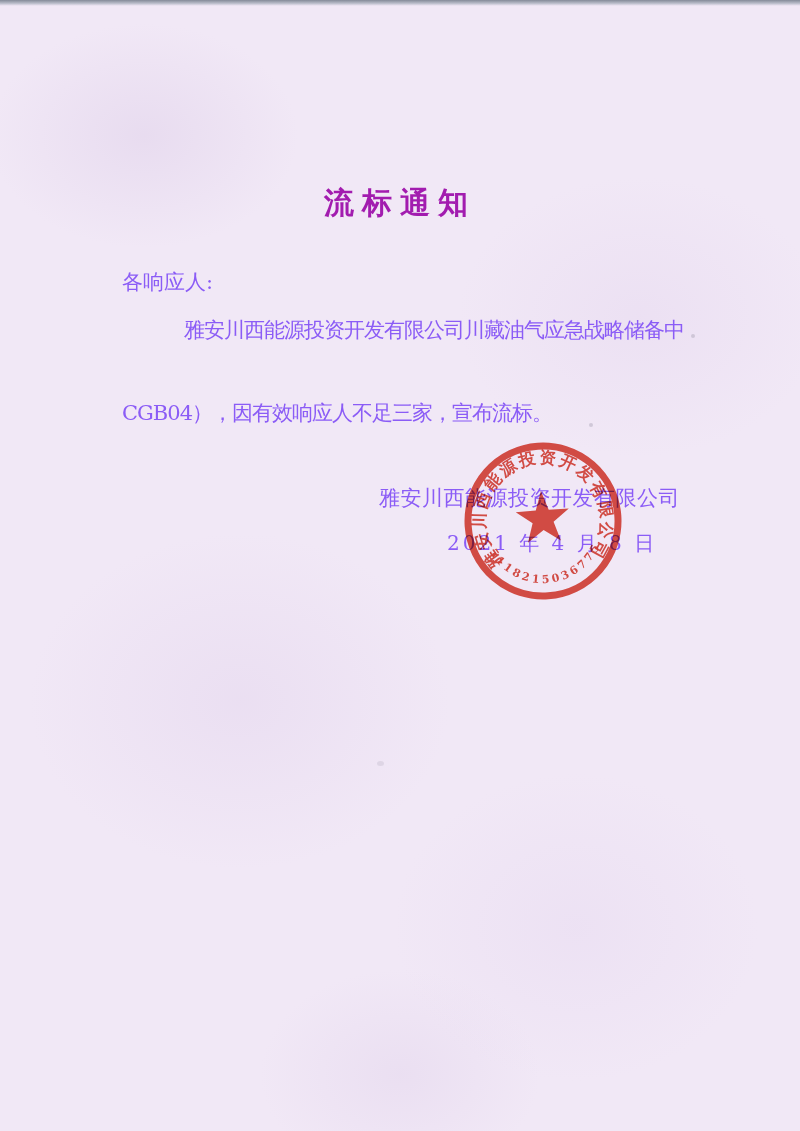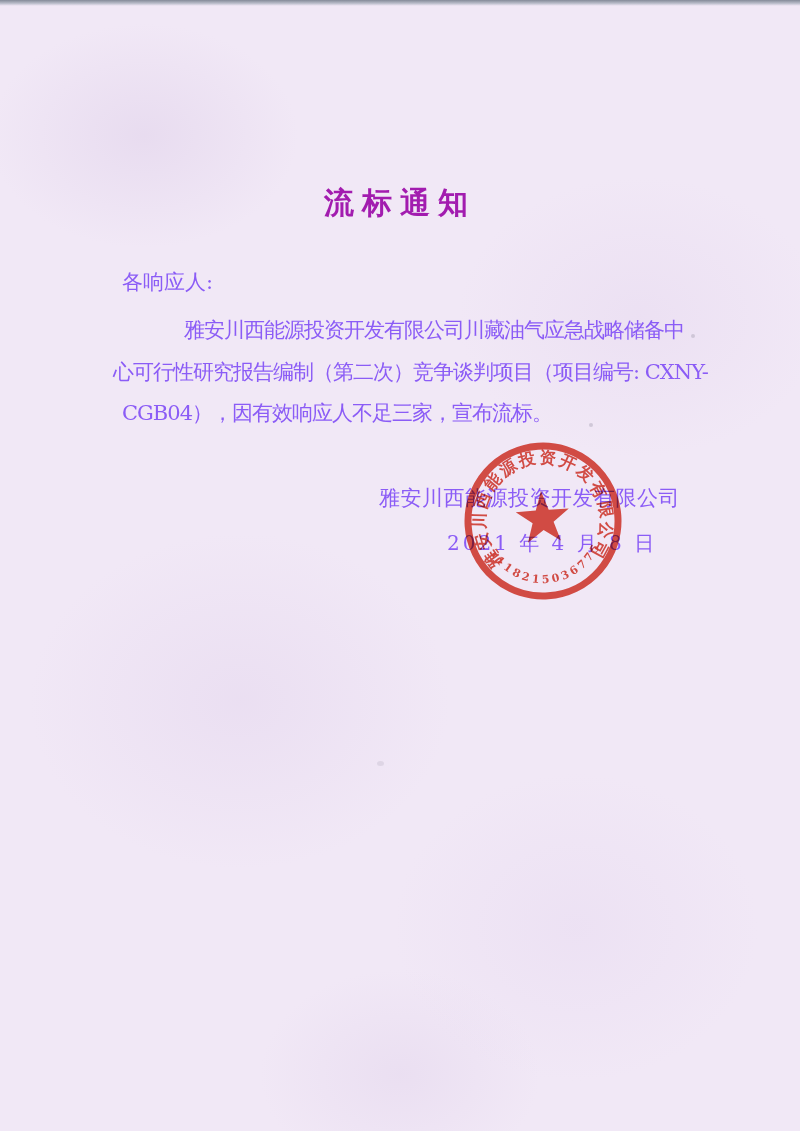--- a/index.html
+++ b/index.html
@@ -99,21 +99,20 @@
 
 <div class="page">
 
   <div class="scan-edge-top"></div>
 
   <h1 class="title">流标通知</h1>
 
   <div class="text salutation">各响应人:</div>
 
   <div class="text body-line line-0">雅安川西能源投资开发有限公司川藏油气应急战略储备中</div>
-  <div class="text body-line line-1">心可行性研究报告编制（第二次）竞争谈判项目（项目编号: CXNY-</div>
   <div class="text body-line line-2">CGB04），因有效响应人不足三家，宣布流标。</div>
 
   <div class="text signature">雅安川西能源投资开发有限公司</div>
 
   <div class="text date">2021 年 4 月 8 日</div>
 
   <div class="seal">
     <svg width="168" height="168" viewBox="0 0 168 168">
       <circle cx="84" cy="84" r="75" fill="none" stroke="#d9382b" stroke-width="7" stroke-opacity="0.92"></circle>
       <polygon points="84,54 90.5,73.1 110.6,73.3 94.5,85.4 100.5,104.7 84,93 67.5,104.7 73.5,85.4 57.4,73.3 77.5,73.1" fill="#d9382b" fill-opacity="0.92"></polygon>

